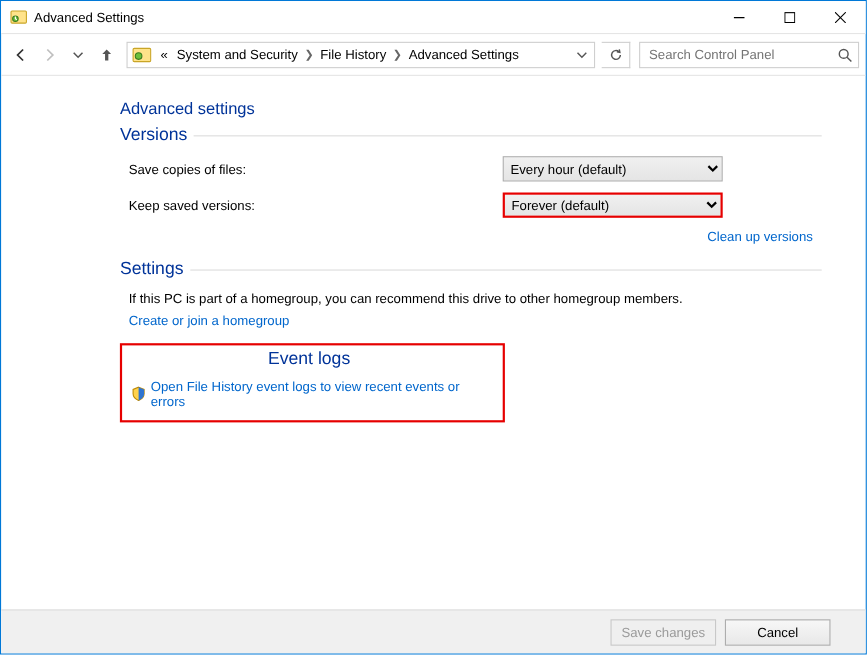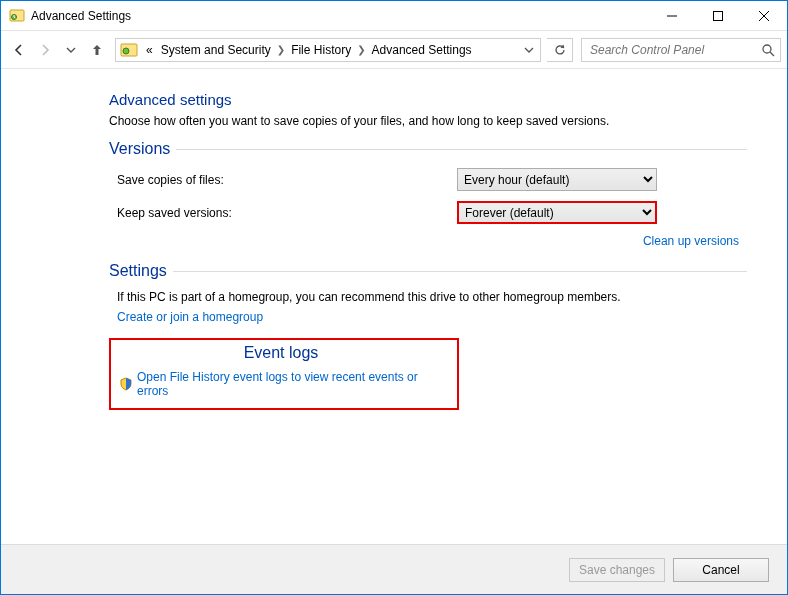--- a/index.html
+++ b/index.html
@@ -83,21 +83,21 @@
   .search {
     width: 200px; height: 24px;
     border: 1px solid #cfcfcf;
     margin-left: 6px;
     display: flex; align-items: center;
     background: #fff;
     padding: 0 4px 0 6px;
   }
   .search input {
     flex:1; border:none; outline:none;
-    font: inherit; font-style: italic; color: #c2410c;
+    font: inherit; color: #c2410c;
     background: transparent;
   }
   .search .sicon { width:16px;height:16px;display:flex;align-items:center;justify-content:center;color:#555;}
 
   
   .content {
     flex: 1 1 auto;
     padding: 18px 40px 0 108px;
     overflow: auto;
   }
@@ -154,25 +154,25 @@
     width: 350px;
   }
   .eventlogs-box .group-head { margin-bottom: 6px; flex-direction: column; }
   .shield {
     width:14px;height:14px;display:inline-flex;vertical-align:middle;margin-right:4px;
   }
   .open-logs { display:flex; align-items:center; margin-left:2px;}
 
   
   .footer {
-    height: 50px;
+    height: 40px;
     border-top: 1px solid #dcdcdc;
     background: #f0f0f0;
     display:flex; align-items:center; justify-content:flex-end;
-    padding: 0 18px;
+    padding: 0 32px;
     gap: 8px;
   }
   .footer button {
     width: 96px; height: 24px;
     font: inherit;
     border: 1px solid #adadad;
     background: linear-gradient(#f7f7f7,#e8e8e8);
   }
   .footer button:disabled {
     color: #9a9a9a;
@@ -266,21 +266,20 @@
       <svg width="14" height="14" viewBox="0 0 14 14">
           <circle cx="6" cy="6" r="4" fill="none" stroke="#555" stroke-width="1.3"></circle>
           <line x1="9" y1="9" x2="13" y2="13" stroke="#555" stroke-width="1.3"></line>
         </svg>
     </span>
   </div>
 </div>
 
 <div class="content">
   <h1 class="page-title">Advanced settings</h1>
-  <p class="desc">Choose how often you want to save copies of your files, and how long to keep saved versions.</p>
 
   <div class="group">
     <div class="group-head">
       <span class="glabel">Versions</span>
       <span class="gline"></span>
     </div>
     <div class="row">
       <span class="rlabel">Save copies of files:</span>
       <select class="combo">
         <option>Every hour (default)</option>

